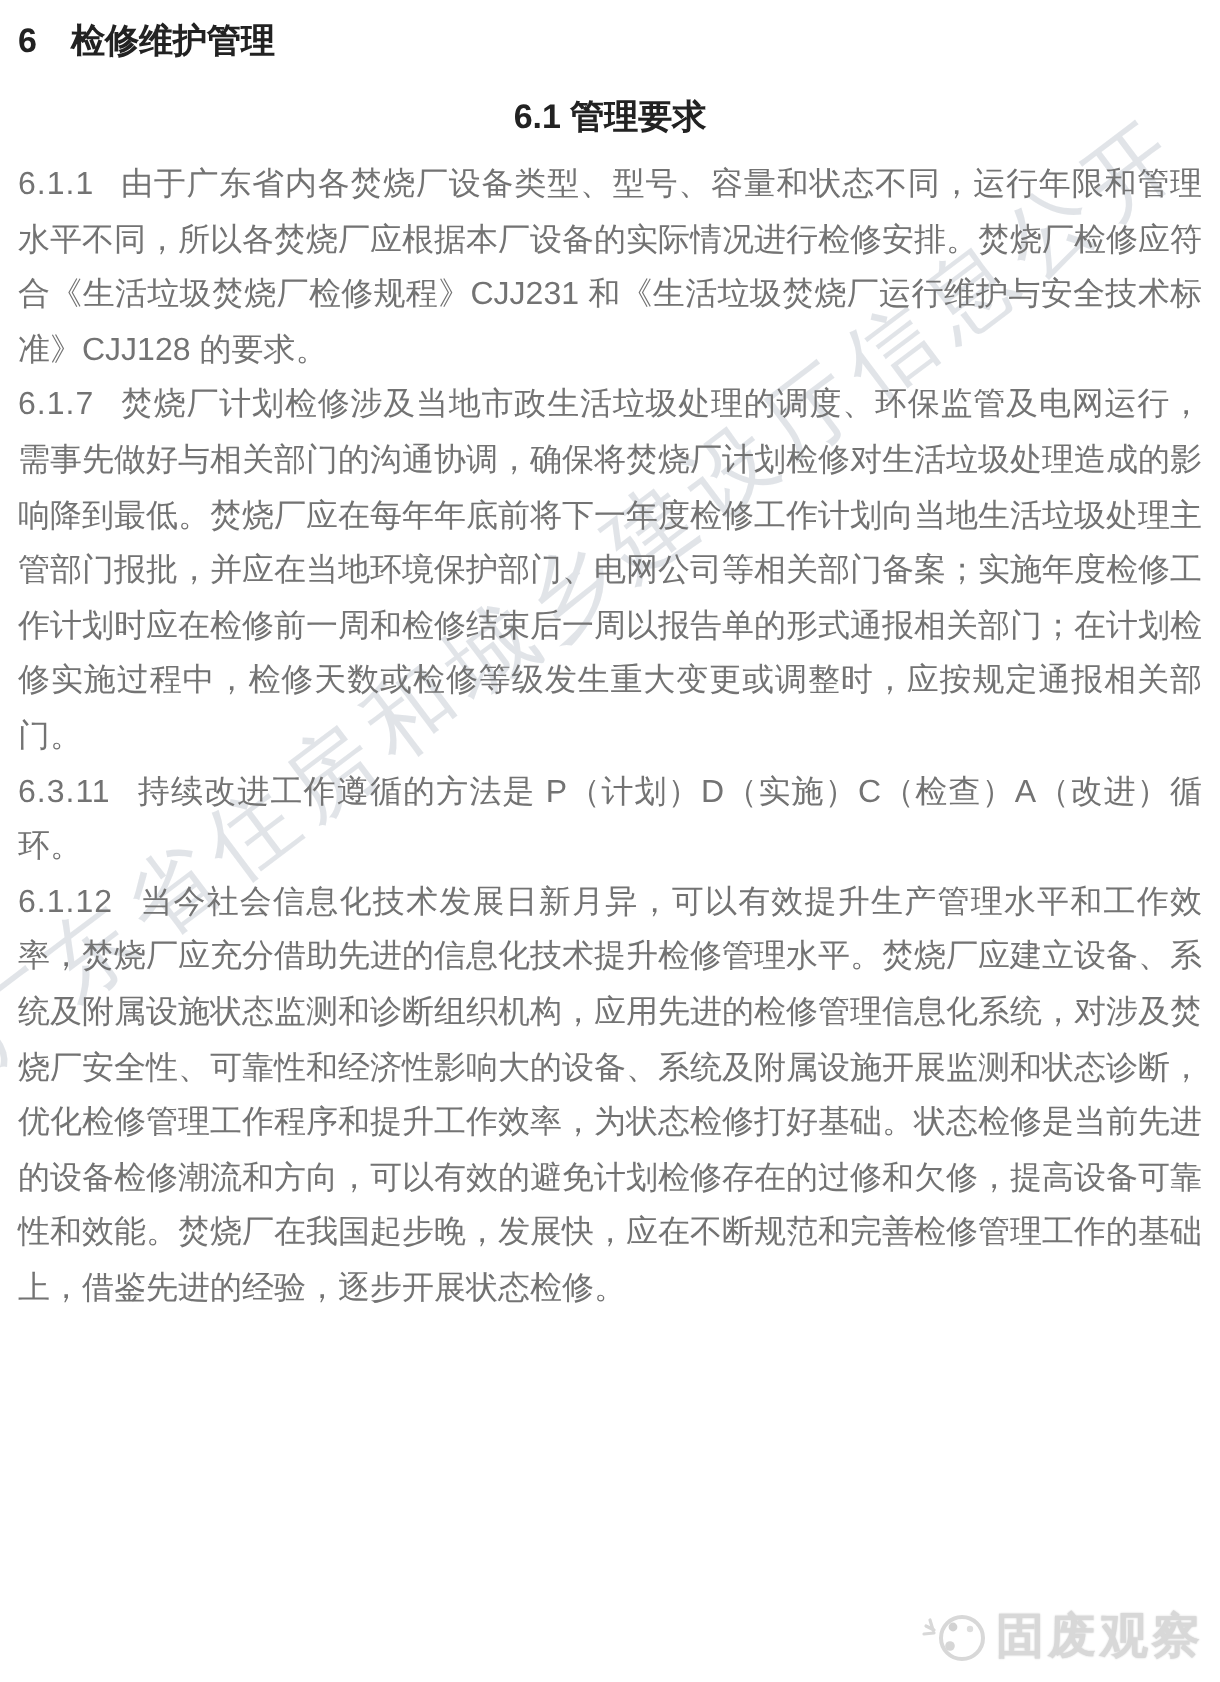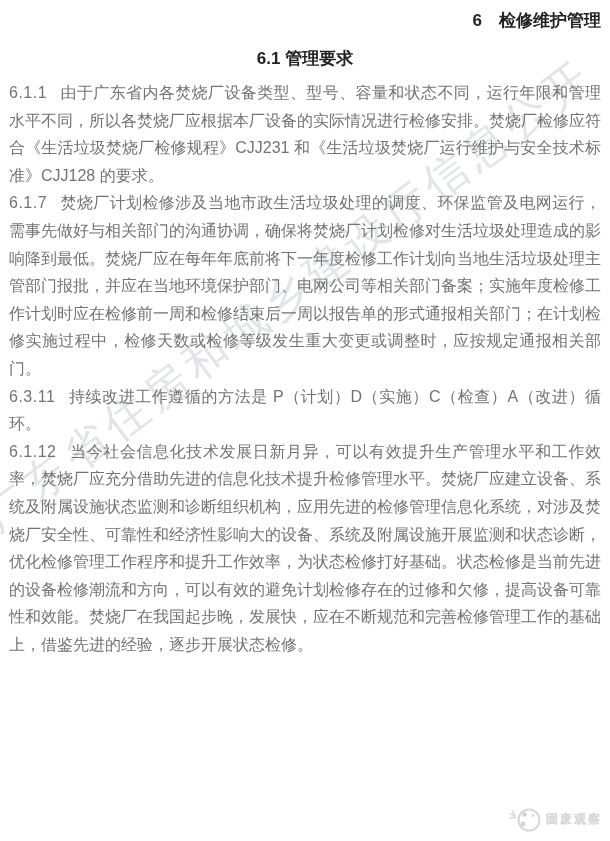--- a/index.html
+++ b/index.html
@@ -30,21 +30,21 @@
     pointer-events: none;
     user-select: none;
     z-index: 0;
   }
   .content { position: relative; z-index: 1; }
   h1.doc-title {
     margin: 2px 0 0 0;
     font-size: 17px;
     line-height: 22px;
     font-weight: bold;
-    text-align: right;
+    text-align: left;
     color: #222222;
   }
   h2.sec-heading {
     font-size: 17px;
     line-height: 22px;
     font-weight: bold;
     text-align: center;
     color: #222222;
   }
   h2.sec-heading.first { margin: 16px 0 9px 0; }
@@ -65,21 +65,21 @@
   .footer-logo {
     position: absolute;
     right: 8px;
     bottom: 7px;
     display: flex;
     align-items: center;
     gap: 4px;
     z-index: 2;
   }
   .footer-logo .logo-text {
-    font-size: 12px;
+    font-size: 24px;
     font-weight: bold;
     letter-spacing: 2px;
     color: #d8d8d8;
     text-shadow: 0 0 1px #cfcfcf;
   }
 </style>
 </head>
 <body>
 
 <div class="page">

